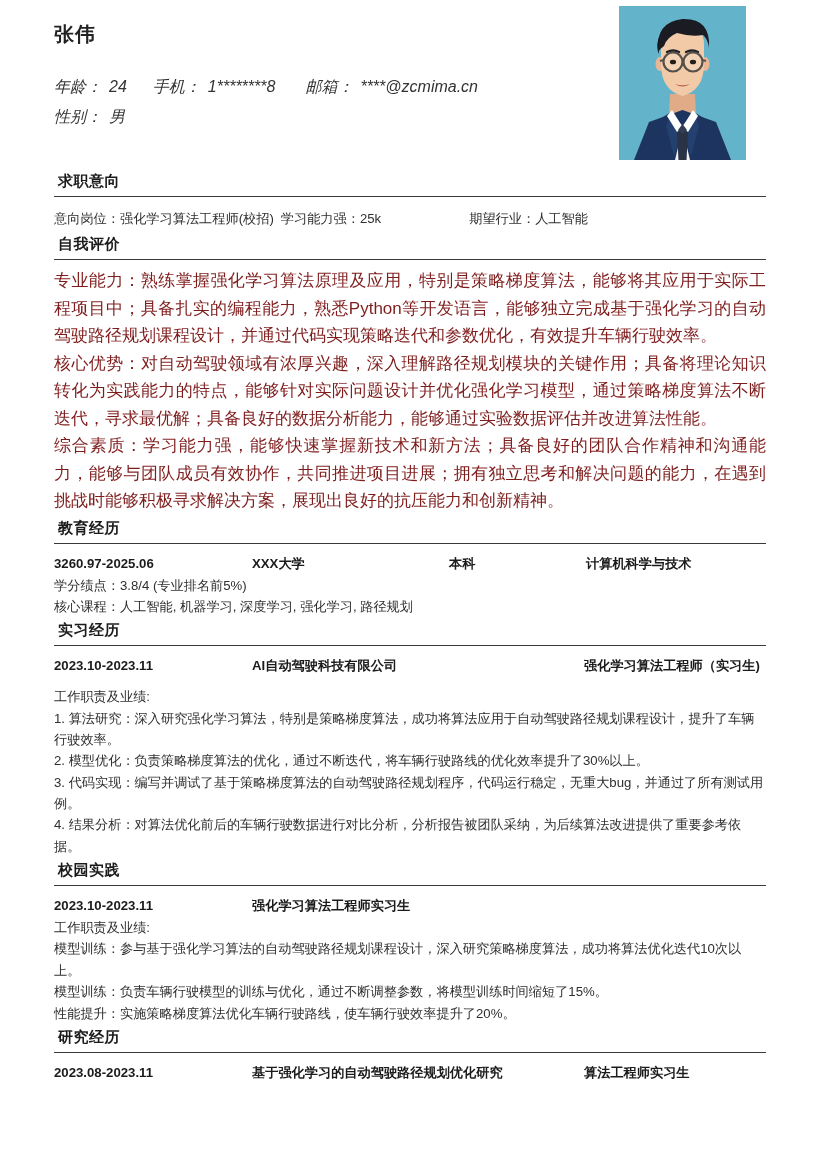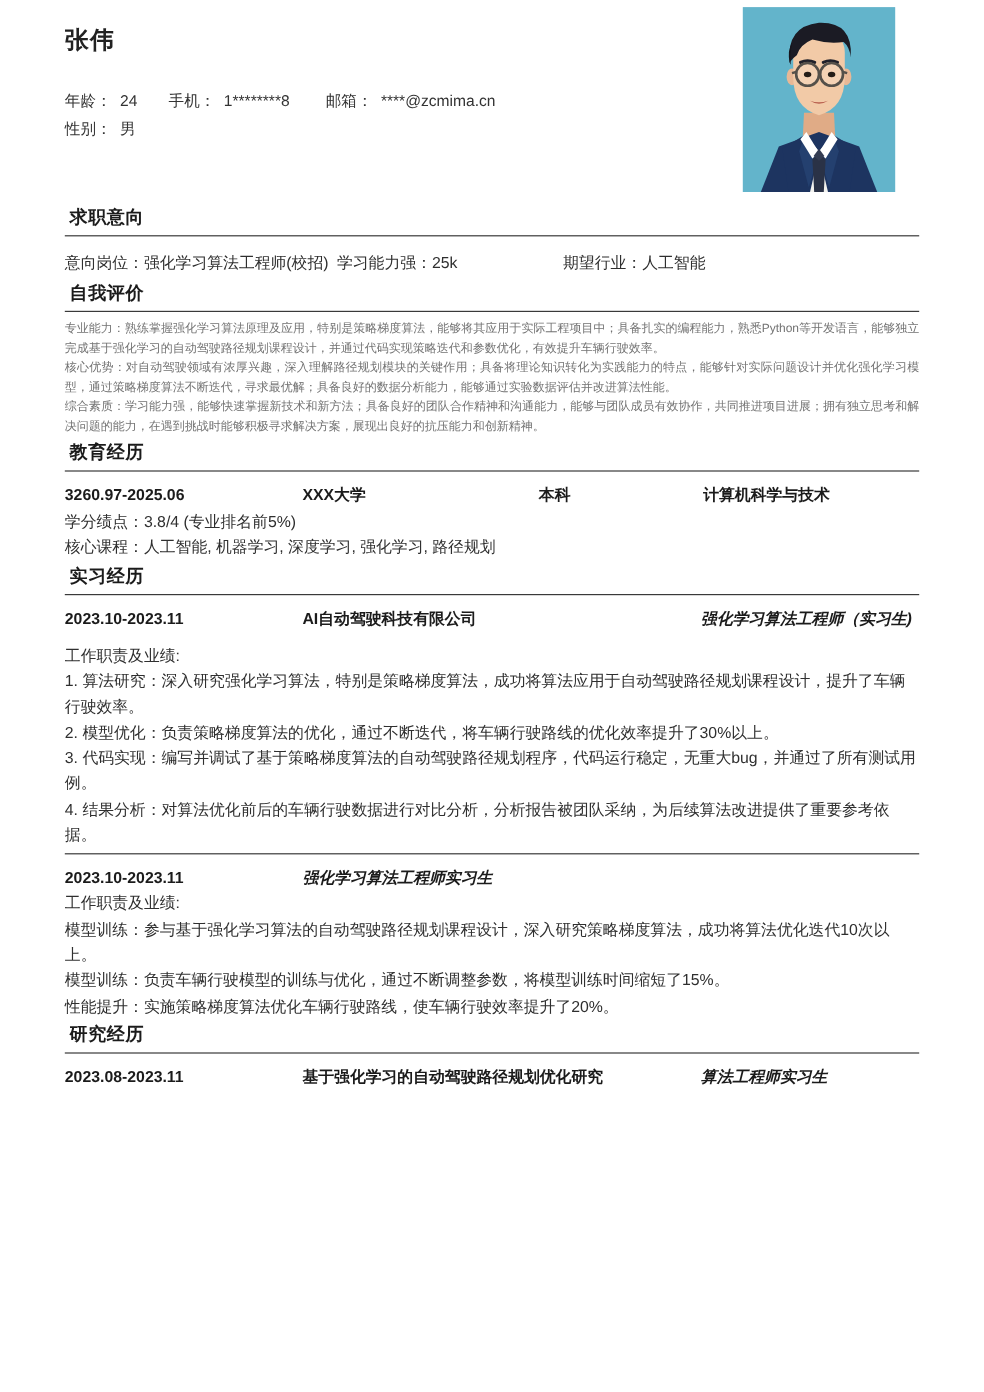--- a/index.html
+++ b/index.html
@@ -32,24 +32,25 @@
   }
   .name {
     font-size: 20px;
     font-weight: bold;
     letter-spacing: 1px;
     color: #222;
     line-height: 1.2;
     margin: 0 0 26px 0;
   }
   .contact-line {
-    font-size: 13px;
+    font-size: 16px;
     color: #333;
     line-height: 1.85;
     white-space: nowrap;
+    font-style: italic;
   }
   .contact-line .k { color: #333; }
   .contact-line .v { color: #333; }
   .gap-a { display: inline-block; width: 26px; }
   .gap-b { display: inline-block; width: 30px; }
   .gap-s { display: inline-block; width: 7px; }
 
   .photo {
     position: absolute;
     right: 20px;
@@ -70,23 +71,23 @@
     padding: 0 0 5px 4px;
     letter-spacing: 0.5px;
   }
   .sec-rule {
     border-bottom: 1.6px solid #3a3a3a;
     margin: 0 0 7px 0;
     width: 712px;
   }
 
   .body-text {
-    font-size: 10px;
+    font-size: 17px;
     line-height: 1.62;
-    color: #737373;
+    color: #7f1d1d;
     text-align: justify;
   }
   .body-text p { margin: 0; }
 
   .inline-row {
     font-size: 13.2px;
     color: #2f2f2f;
     line-height: 1.9;
     white-space: nowrap;
     padding-top: 2px;
@@ -100,21 +101,21 @@
     font-weight: bold;
     color: #1b1b1b;
     line-height: 1.5;
     padding-top: 3px;
   }
   .col-date  { width: 198px; flex: 0 0 198px; }
   .col-org   { width: 197px; flex: 0 0 197px; }
   .col-deg   { width: 137px; flex: 0 0 137px; }
   .col-major { flex: 1 1 auto; }
   .col-org-wide { width: 332px; flex: 0 0 332px; }
-  .col-role  { flex: 1 1 auto; font-style: italic; }
+  .col-role  { flex: 1 1 auto; }
 
   .entry-sub {
     font-size: 13.2px;
     line-height: 1.62;
     color: #2f2f2f;
     padding-top: 1px;
   }
   .entry-sub p { margin: 0; }
   .lead-gap { height: 9px; }
 </style>
@@ -227,20 +228,21 @@
     <div class="entry-sub">
       <p>工作职责及业绩:</p>
       <p>1. 算法研究：深入研究强化学习算法，特别是策略梯度算法，成功将算法应用于自动驾驶路径规划课程设计，提升了车辆行驶效率。</p>
       <p>2. 模型优化：负责策略梯度算法的优化，通过不断迭代，将车辆行驶路线的优化效率提升了30%以上。</p>
       <p>3. 代码实现：编写并调试了基于策略梯度算法的自动驾驶路径规划程序，代码运行稳定，无重大bug，并通过了所有测试用例。</p>
       <p>4. 结果分析：对算法优化前后的车辆行驶数据进行对比分析，分析报告被团队采纳，为后续算法改进提供了重要参考依据。</p>
     </div>
   </div>
 
   <div class="section">
+    <div class="sec-title">校园实践</div>
     <div class="sec-rule"></div>
     <div class="entry-head">
       <div class="col-date">2023.10-2023.11</div>
       <div class="col-role">强化学习算法工程师实习生</div>
     </div>
     <div class="entry-sub">
       <p>工作职责及业绩:</p>
       <p>模型训练：参与基于强化学习算法的自动驾驶路径规划课程设计，深入研究策略梯度算法，成功将算法优化迭代10次以上。</p>
       <p>模型训练：负责车辆行驶模型的训练与优化，通过不断调整参数，将模型训练时间缩短了15%。</p>
       <p>性能提升：实施策略梯度算法优化车辆行驶路线，使车辆行驶效率提升了20%。</p>

